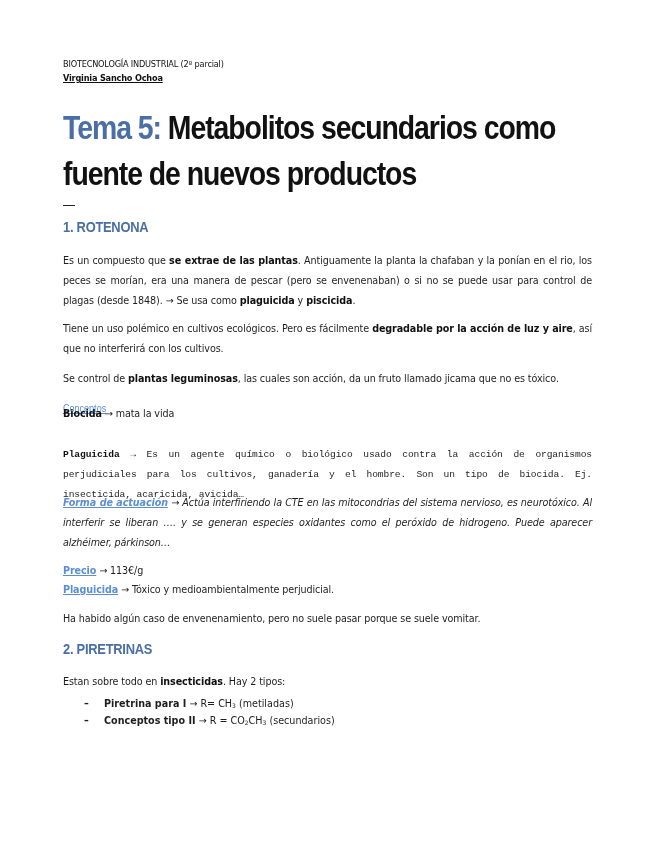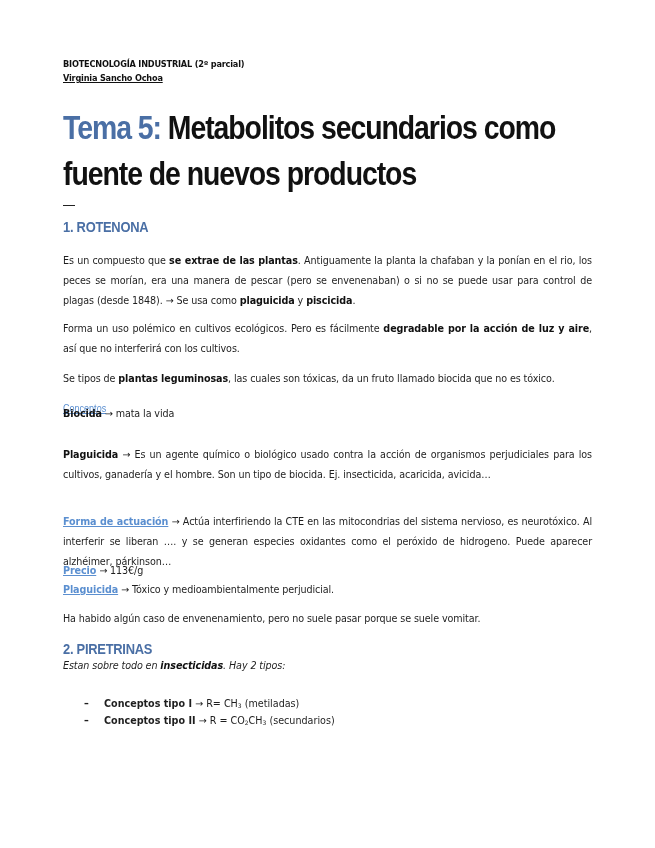--- a/index.html
+++ b/index.html
@@ -1,20 +1,20 @@
 <!DOCTYPE html>
 <html><head>
   <meta charset="utf-8">
   <style>
     html, body { margin: 0; padding: 0; background: #ffffff; }
     body {
       width: 655px; height: 848px; overflow: hidden; position: relative;
       font-family: "DejaVu Sans", sans-serif; color: #1a1a1a;
     }
-    .hdr { position: absolute; left: 63px; font-size: 8.2px; font-weight: bold; letter-spacing: -0.2px; color: #111; }
+    .hdr { position: absolute; left: 63px; font-size: 8.2px; font-weight: normal; letter-spacing: -0.2px; color: #111; }
     .hdr.l1 { top: 59px; }
     .hdr.l2 { top: 73px; font-weight: normal; text-decoration: underline; }
     .hdr.l2 b { font-weight: bold; }
     .title {
       position: absolute; left: 63px; width: 529px; top: 105px;
       font-family: "Liberation Sans", sans-serif; font-weight: bold;
       font-size: 33px; line-height: 46px; letter-spacing: -1.2px; color: #111;
       transform: scaleX(0.86); transform-origin: left top;
       width: 615px; text-align: justify; text-align-last: left;
     }
@@ -54,58 +54,58 @@
 
   <div class="rule"></div>
 
   <div class="h2" style="top:218px;">1. ROTENONA</div>
 
   <div class="p j" style="top:251px;">
     <span>Es un compuesto que </span><b>se extrae de las plantas</b><span>. Antiguamente la planta la chafaban y la ponían en el rio, los peces se morían, era una manera de pescar (pero se envenenaban) o si no se puede usar para control de plagas (desde 1848). → Se usa como </span><b>plaguicida</b><span> y </span><b>piscicida</b><span>.</span>
   </div>
 
   <div class="p j" style="top:319px;">
-    <span>Forma un uso polémico en cultivos ecológicos. Pero es fácilmente </span><b>degradable por la acción de luz y aire</b><span>, así que no interferirá con los cultivos.</span>
+    <span>Tiene un uso polémico en cultivos ecológicos. Pero es fácilmente </span><b>degradable por la acción de luz y aire</b><span>, así que no interferirá con los cultivos.</span>
   </div>
 
   <div class="p" style="top:369px;">
-    <span>Se tipos de </span><b>plantas leguminosas</b><span>, las cuales son tóxicas, da un fruto llamado biocida que no es tóxico.</span>
+    <span>Se control de </span><b>plantas leguminosas</b><span>, las cuales son acción, da un fruto llamado jicama que no es tóxico.</span>
   </div>
 
   <div class="concept" style="top:402px;">Conceptos</div>
 
   <div class="p" style="top:404px;">
     <b>Biocida</b><span> → </span><span>mata la vida</span>
   </div>
 
-  <div class="p j" style="top:445px;">
+  <div class="p j" style="top:445px;font-family:Liberation Mono, monospace;">
     <b>Plaguicida</b><span> → </span><span>Es un agente químico o biológico usado contra la acción de organismos perjudiciales para los cultivos, ganadería y el hombre. Son un tipo de biocida. Ej. insecticida, acaricida, avicida…</span>
   </div>
 
-  <div class="p j" style="top:512px;">
+  <div class="p j" style="top:493px;font-style:italic;">
     <span class="link b">Forma de actuación</span><span> → Actúa interfiriendo la CTE en las mitocondrias del sistema nervioso, es neurotóxico. Al interferir se liberan …. y se generan especies oxidantes como el peróxido de hidrogeno. Puede aparecer alzhéimer, párkinson…</span>
   </div>
 
   <div class="p" style="top:561px;">
     <span class="link b">Precio</span><span> → 113€/g</span>
   </div>
 
   <div class="p" style="top:580px;">
     <span class="link b">Plaguicida</span><span> → Tóxico y medioambientalmente perjudicial.</span>
   </div>
 
   <div class="p" style="top:609px;">Ha habido algún caso de envenenamiento, pero no suele pasar porque se suele vomitar.</div>
 
   <div class="h2" style="top:640px;">2. PIRETRINAS</div>
 
-  <div class="p" style="top:656px;font-style:italic;">
+  <div class="p" style="top:672px;">
     <span>Estan sobre todo en </span><b>insecticidas</b><span>. Hay 2 tipos:</span>
   </div>
 
   <div class="li" style="top:695px;">
-    <span class="dash">–</span><b>Conceptos tipo I</b><span> → </span><span>R= CH</span><sub>3</sub><span> (metiladas)</span>
+    <span class="dash">–</span><b>Piretrina para I</b><span> → </span><span>R= CH</span><sub>3</sub><span> (metiladas)</span>
   </div>
 
   <div class="li" style="top:712px;">
     <span class="dash">–</span><b>Conceptos tipo II</b><span> → </span><span>R = CO</span><sub>2</sub><span>CH</span><sub>3</sub><span> (secundarios)</span>
   </div>
 
 </div>
 
 </body></html>

